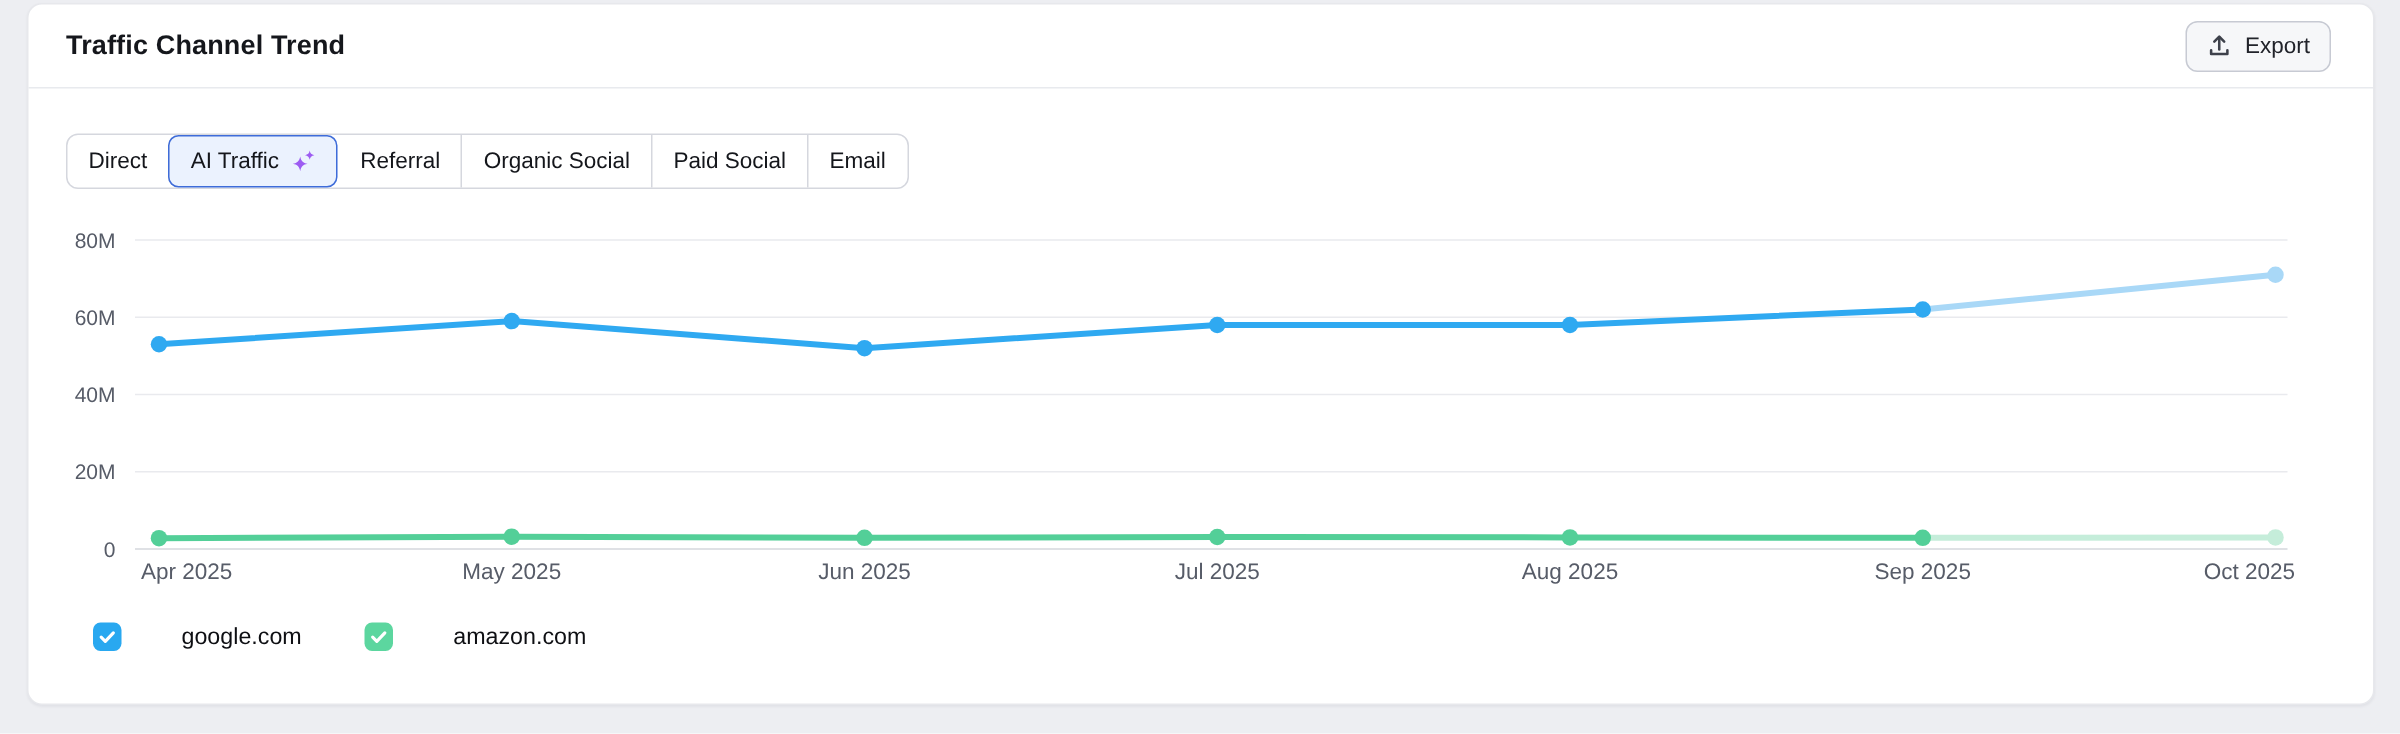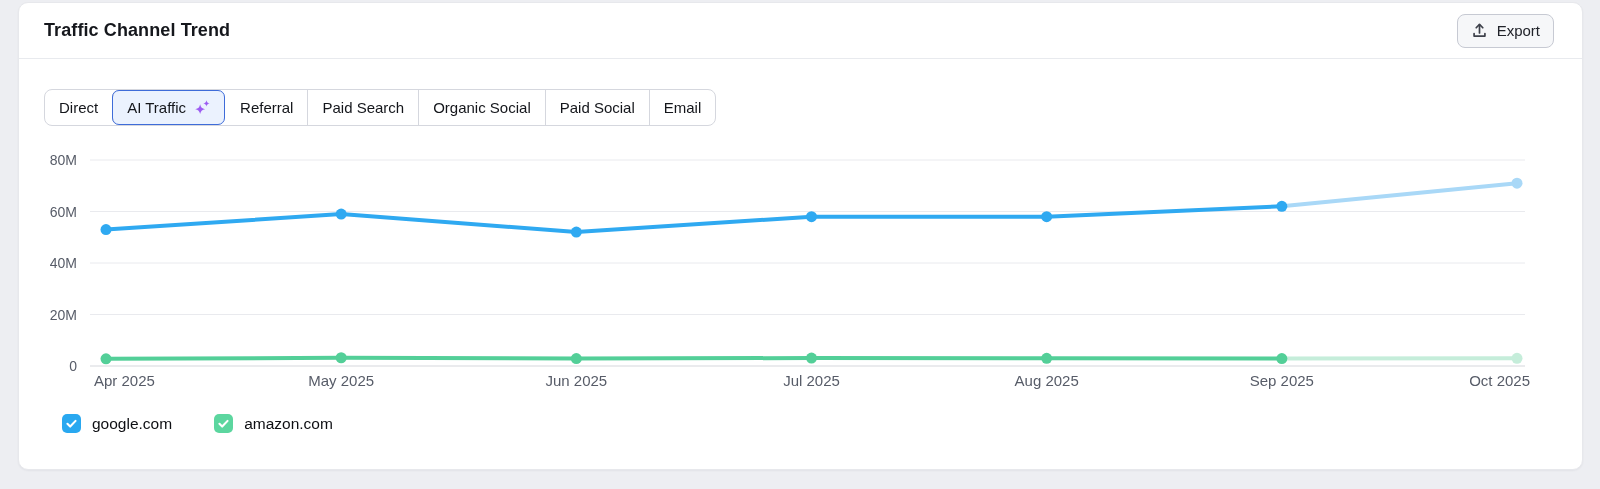--- a/index.html
+++ b/index.html
@@ -42,21 +42,21 @@
   }
   .tab.selected + .tab{border-left-color:transparent;}
   .tab .sparkle{display:inline-flex;}
   .chart-wrap{margin-top:18px;}
   .legend{display:flex;align-items:center;gap:42px;margin-top:14px;padding-left:18px;}
   .legend-item{display:flex;align-items:center;gap:11px;cursor:pointer;}
   .legend-checkbox{
     width:19px;height:19px;border-radius:5px;display:inline-flex;
     align-items:center;justify-content:center;flex:0 0 auto;
   }
-  .legend-label{font-size:15.5px;color:#0E0F13;}
+  .legend-label{font-size:15.5px;color:#0E0F13;margin-left:29px;}
   text{font-family:"Liberation Sans","DejaVu Sans",sans-serif;}
 </style>
 </head>
 <body>
 
 <div class="card">
 
   <div class="card-header">
     <div class="title">Traffic Channel Trend</div>
     <button class="export-btn">
@@ -80,23 +80,20 @@
           <span>AI Traffic</span>
           <span class="sparkle">
             <svg class="sparkle" width="17" height="17" viewBox="0 0 18 18" fill="#9D5CF2">
               <path d="M6.5 5.6 C7.1 8.8 8.5 10.2 11.7 10.8 C8.5 11.4 7.1 12.8 6.5 16 C5.9 12.8 4.5 11.4 1.3 10.8 C4.5 10.2 5.9 8.8 6.5 5.6 Z"></path>
               <path d="M13.2 1.4 C13.6 3.5 14.4 4.3 16.5 4.7 C14.4 5.1 13.6 5.9 13.2 8 C12.8 5.9 12 5.1 9.9 4.7 C12 4.3 12.8 3.5 13.2 1.4 Z"></path>
             </svg>
           </span>
         </button>
         <button class="tab">
           <span>Referral</span>
-        </button>
-        <button class="tab">
-          <span>Paid Search</span>
         </button>
         <button class="tab">
           <span>Organic Social</span>
         </button>
         <button class="tab">
           <span>Paid Social</span>
         </button>
         <button class="tab">
           <span>Email</span>
         </button>

